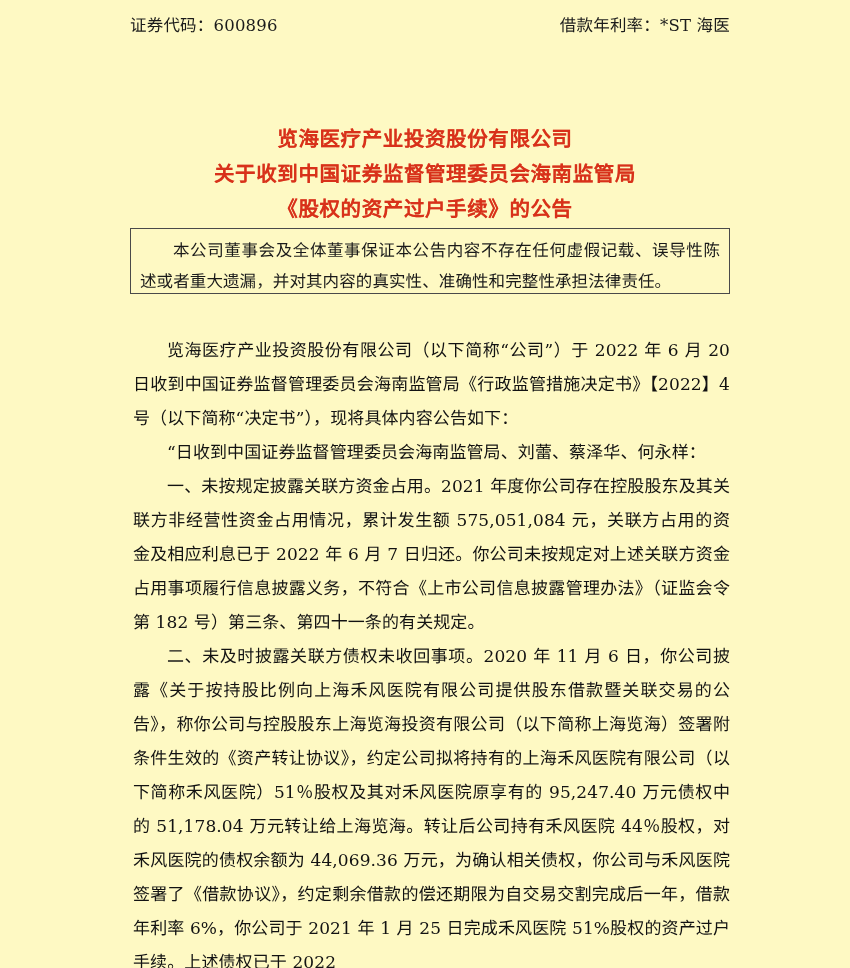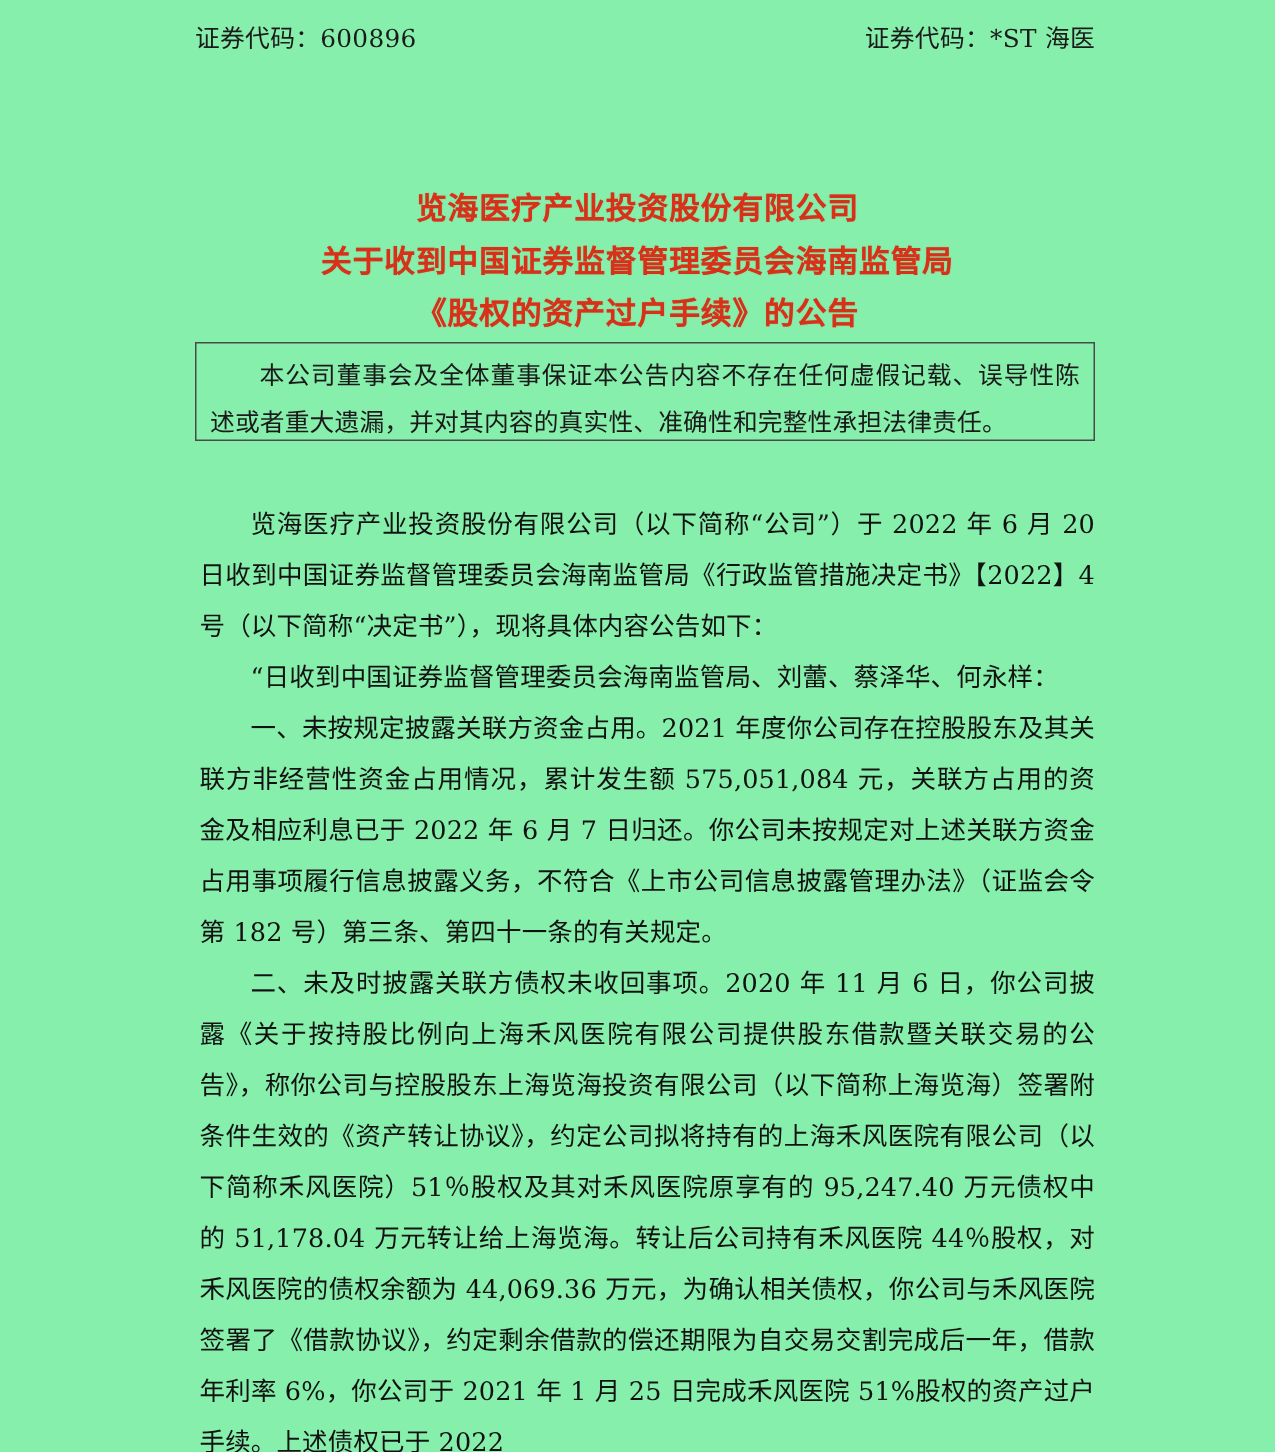--- a/index.html
+++ b/index.html
@@ -14,21 +14,21 @@
     overflow: hidden;
     font-family: "DejaVu Serif", "Liberation Serif", serif;
     color: #000000;
     -webkit-font-smoothing: none;
   }
 
   .page {
     position: relative;
     width: 850px;
     height: 968px;
-    background: #86efac;
+    background: #fef9c3;
     box-sizing: border-box;
   }
 
   
   .doc-header {
     position: absolute;
     left: 130px;
     top: 12px;
     width: 600px;
     display: flex;
@@ -99,21 +99,21 @@
     letter-spacing: 0.1px;
   }
 </style>
 </head>
 <body>
 
 <div class="page">
 
   <div class="doc-header">
     <span class="hdr-item">证券代码：600896</span>
-    <span class="hdr-item">证券代码：*ST 海医</span>
+    <span class="hdr-item">借款年利率：*ST 海医</span>
   </div>
 
   <div class="title-block">
     <div class="title-line" style="color: rgb(216, 49, 26); margin-top: 40px;">览海医疗产业投资股份有限公司</div>
     <div class="title-line" style="color: rgb(216, 49, 26);">关于收到中国证券监督管理委员会海南监管局</div>
     <div class="title-line" style="color: rgb(216, 49, 26);">《股权的资产过户手续》的公告</div>
   </div>
 
   <div class="notice-box">
     <div class="notice-text">本公司董事会及全体董事保证本公告内容不存在任何虚假记载、误导性陈述或者重大遗漏，并对其内容的真实性、准确性和完整性承担法律责任。</div>

